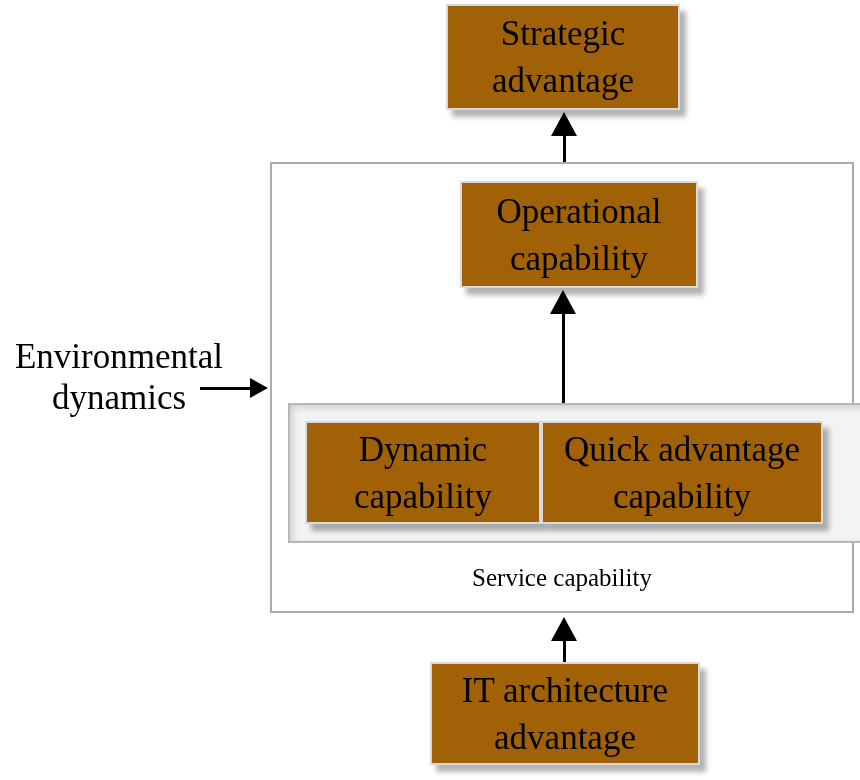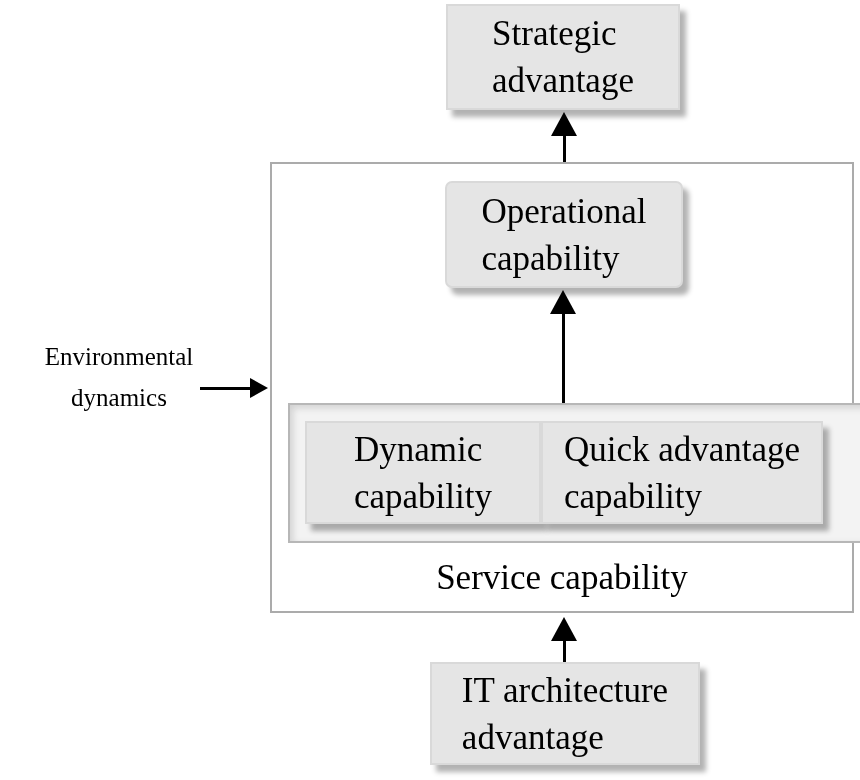--- a/index.html
+++ b/index.html
@@ -8,33 +8,33 @@
     position: relative;
     width: 860px;
     height: 780px;
     background: #ffffff;
     font-family: "Liberation Serif", "DejaVu Serif", serif;
     color: #000000;
     overflow: hidden;
   }
   .node {
     position: absolute;
-    background: #e5e5e5;
+    background: #a16207;
     border: 2px solid #d9d9d9;
     box-shadow: 6px 7px 5px rgba(0,0,0,0.30);
     display: flex;
     align-items: center;
     justify-content: center;
-    text-align: left;
+    text-align: center;
     font-size: 35px;
     line-height: 47px;
     white-space: pre-line;
   }
   .node-strategic   { left: 446px; top: 4px;   width: 234px; height: 106px; }
-  .node-operational { left: 173px; top: 17px;  width: 238px; height: 107px; border-radius: 7px; }
+  .node-operational { left: 188px; top: 17px;  width: 238px; height: 107px; }
   .node-it          { left: 430px; top: 662px; width: 270px; height: 103px; }
   .node-dynamic     { left: 15px;  top: 16px;  width: 236px; height: 103px; }
   .node-quick       { left: 251px; top: 16px;  width: 282px; height: 103px; }
 
   .outer-container {
     position: absolute;
     left: 270px; top: 162px;
     width: 584px; height: 451px;
     border: 2px solid #ababab;
     background: #ffffff;
@@ -45,29 +45,29 @@
     width: 658px; height: 140px;
     background: #f3f3f3;
     border: 2px solid #b7b7b7;
     box-shadow: inset 3px 3px 7px rgba(0,0,0,0.14);
   }
   .service-label {
     position: absolute;
     left: 0; right: 0;
     top: 390px;
     text-align: center;
-    font-size: 35px;
+    font-size: 25px;
     line-height: 47px;
   }
   .env-label {
     position: absolute;
     left: 0; top: 336px;
     width: 238px;
     text-align: center;
-    font-size: 25px;
+    font-size: 35px;
     line-height: 41px;
     white-space: pre-line;
   }
 
   
   .arrow-up {
     position: absolute;
     width: 26px;
     display: flex;
     flex-direction: column;

